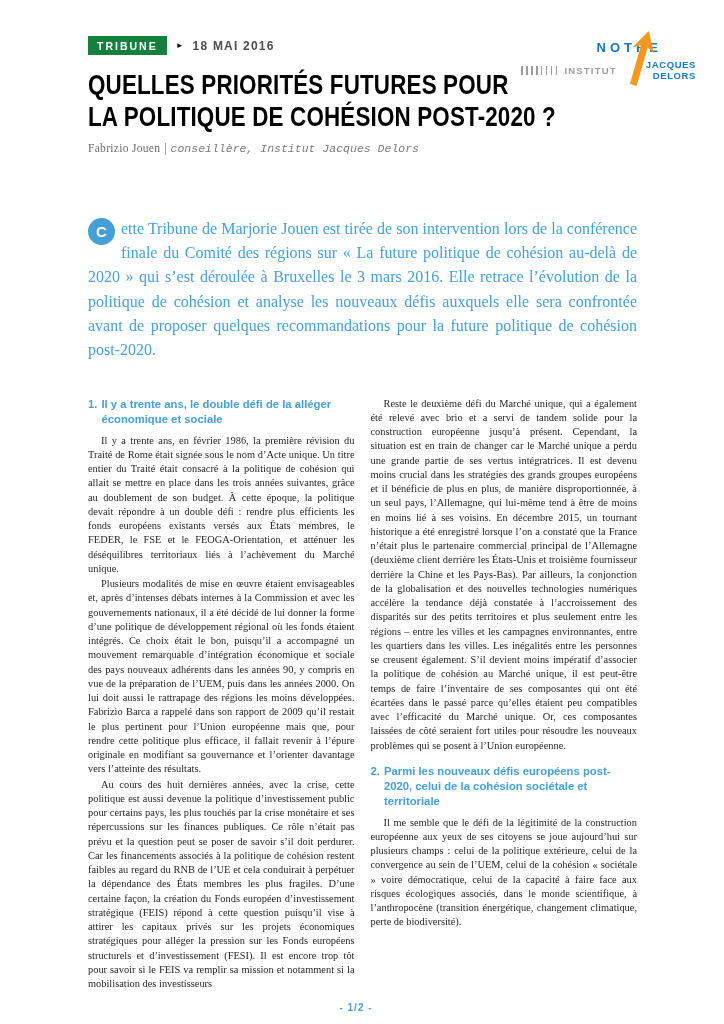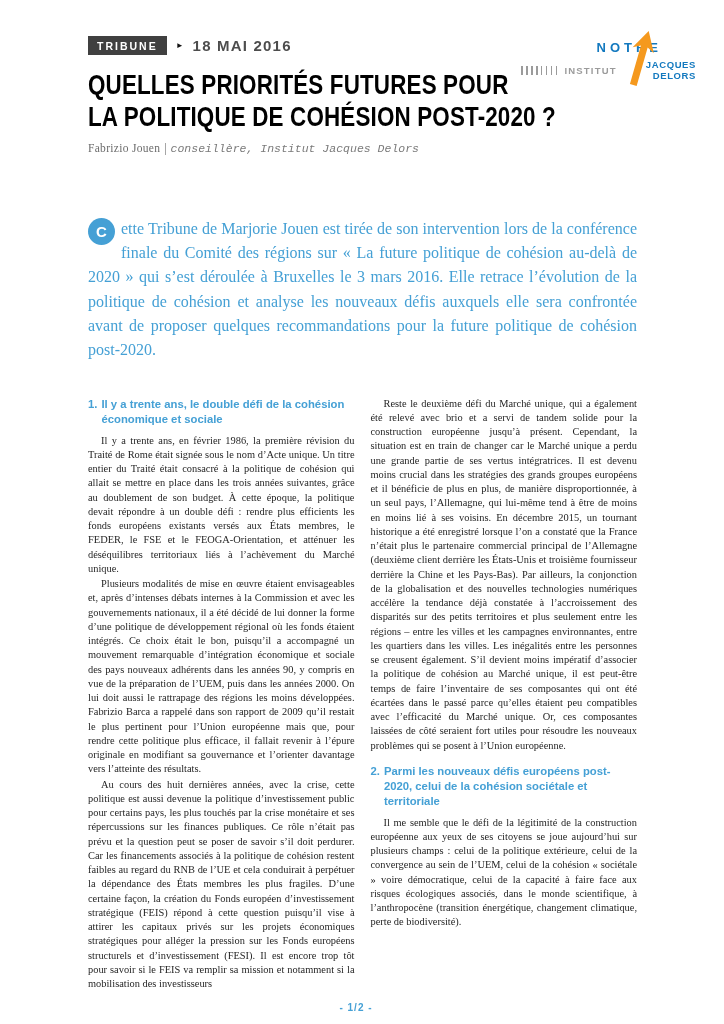--- a/index.html
+++ b/index.html
@@ -6,26 +6,26 @@
   html, body { background:#ffffff; }
   body {
     width:724px; height:1024px; overflow:hidden;
     font-family:"Liberation Serif", serif; color:#1f1f1f;
   }
   .page { position:relative; width:724px; height:1024px; padding:36px 87px 0 88px; }
 
   
   .badge-row { display:flex; align-items:center; gap:9px; }
   .badge {
-    background:#404040; color:#fff; font-family:"Liberation Sans", sans-serif;
+    background:#15803d; color:#fff; font-family:"Liberation Sans", sans-serif;
     font-weight:bold; font-size:10.5px; letter-spacing:2px; padding:4px 9px 3px;
   }
   .arrow-icon { color:#111; font-size:8px; line-height:1; }
   .date {
-    font-family:"Liberation Sans", sans-serif; font-size:15px; font-weight:bold;
+    font-family:"Liberation Sans", sans-serif; font-size:12px; font-weight:bold;
     letter-spacing:1.2px; color:#4d4d4d;
   }
 
   
   .logo {
     position:absolute; top:40px; right:28px; width:175px; text-align:right;
     font-family:"Liberation Sans", sans-serif;
   }
   .logo-top { position:relative; padding-right:6px; }
   .logo-notre { color:var(--logo_blue,#1379bf); font-weight:bold; font-size:13px; letter-spacing:4px; margin-right:28px; }
@@ -118,21 +118,21 @@
 
   <section class="intro">
     <span class="dropcap">C</span>
     <p class="intro-text">ette Tribune de Marjorie Jouen est tirée de son intervention lors de la conférence finale du Comité des régions sur « La future politique de cohésion au-delà de 2020 » qui s’est déroulée à Bruxelles le 3 mars 2016. Elle retrace l’évolution de la politique de cohésion et analyse les nouveaux défis auxquels elle sera confrontée avant de proposer quelques recommandations pour la future politique de cohésion post-2020.</p>
   </section>
 
   <main class="cols">
     <div class="col">
       <h2 class="sec">
         <span class="num">1.</span>
-        <span>Il y a trente ans, le double défi de la cohésion économique et sociale</span>
+        <span>Il y a trente ans, le double défi de la alléger économique et sociale</span>
       </h2>
       <p class="indent">Il y a trente ans, en février 1986, la première révision du Traité de Rome était signée sous le nom d’Acte unique. Un titre entier du Traité était consacré à la politique de cohésion qui allait se mettre en place dans les trois années suivantes, grâce au doublement de son budget. À cette époque, la politique devait répondre à un double défi : rendre plus efficients les fonds européens existants versés aux États membres, le FEDER, le FSE et le FEOGA-Orientation, et atténuer les déséquilibres territoriaux liés à l’achèvement du Marché unique.</p>
       <p class="indent">Plusieurs modalités de mise en œuvre étaient envisageables et, après d’intenses débats internes à la Commission et avec les gouvernements nationaux, il a été décidé de lui donner la forme d’une politique de développement régional où les fonds étaient intégrés. Ce choix était le bon, puisqu’il a accompagné un mouvement remarquable d’intégration économique et sociale des pays nouveaux adhérents dans les années 90, y compris en vue de la préparation de l’UEM, puis dans les années 2000. On lui doit aussi le rattrapage des régions les moins développées. Fabrizio Barca a rappelé dans son rapport de 2009 qu’il restait le plus pertinent pour l’Union européenne mais que, pour rendre cette politique plus efficace, il fallait revenir à l’épure originale en modifiant sa gouvernance et l’orienter davantage vers l’atteinte des résultats.</p>
       <p class="indent">Au cours des huit dernières années, avec la crise, cette politique est aussi devenue la politique d’investissement public pour certains pays, les plus touchés par la crise monétaire et ses répercussions sur les finances publiques. Ce rôle n’était pas prévu et la question peut se poser de savoir s’il doit perdurer. Car les financements associés à la politique de cohésion restent faibles au regard du RNB de l’UE et cela conduirait à perpétuer la dépendance des États membres les plus fragiles. D’une certaine façon, la création du Fonds européen d’investissement stratégique (FEIS) répond à cette question puisqu’il vise à attirer les capitaux privés sur les projets économiques stratégiques pour alléger la pression sur les Fonds européens structurels et d’investissement (FESI). Il est encore trop tôt pour savoir si le FEIS va remplir sa mission et notamment si la mobilisation des investisseurs</p>
     </div>
     <div class="col">
       <p class="indent">Reste le deuxième défi du Marché unique, qui a également été relevé avec brio et a servi de tandem solide pour la construction européenne jusqu’à présent. Cependant, la situation est en train de changer car le Marché unique a perdu une grande partie de ses vertus intégratrices. Il est devenu moins crucial dans les stratégies des grands groupes européens et il bénéficie de plus en plus, de manière disproportionnée, à un seul pays, l’Allemagne, qui lui-même tend à être de moins en moins lié à ses voisins. En décembre 2015, un tournant historique a été enregistré lorsque l’on a constaté que la France n’était plus le partenaire commercial principal de l’Allemagne (deuxième client derrière les États-Unis et troisième fournisseur derrière la Chine et les Pays-Bas). Par ailleurs, la conjonction de la globalisation et des nouvelles technologies numériques accélère la tendance déjà constatée à l’accroissement des disparités sur des petits territoires et plus seulement entre les régions – entre les villes et les campagnes environnantes, entre les quartiers dans les villes. Les inégalités entre les personnes se creusent également. S’il devient moins impératif d’associer la politique de cohésion au Marché unique, il est peut-être temps de faire l’inventaire de ses composantes qui ont été écartées dans le passé parce qu’elles étaient peu compatibles avec l’efficacité du Marché unique. Or, ces composantes laissées de côté seraient fort utiles pour résoudre les nouveaux problèmes qui se posent à l’Union européenne.</p>
       <h2 class="sec mt">
         <span class="num">2.</span>
         <span>Parmi les nouveaux défis européens post-2020, celui de la cohésion sociétale et territoriale</span>

